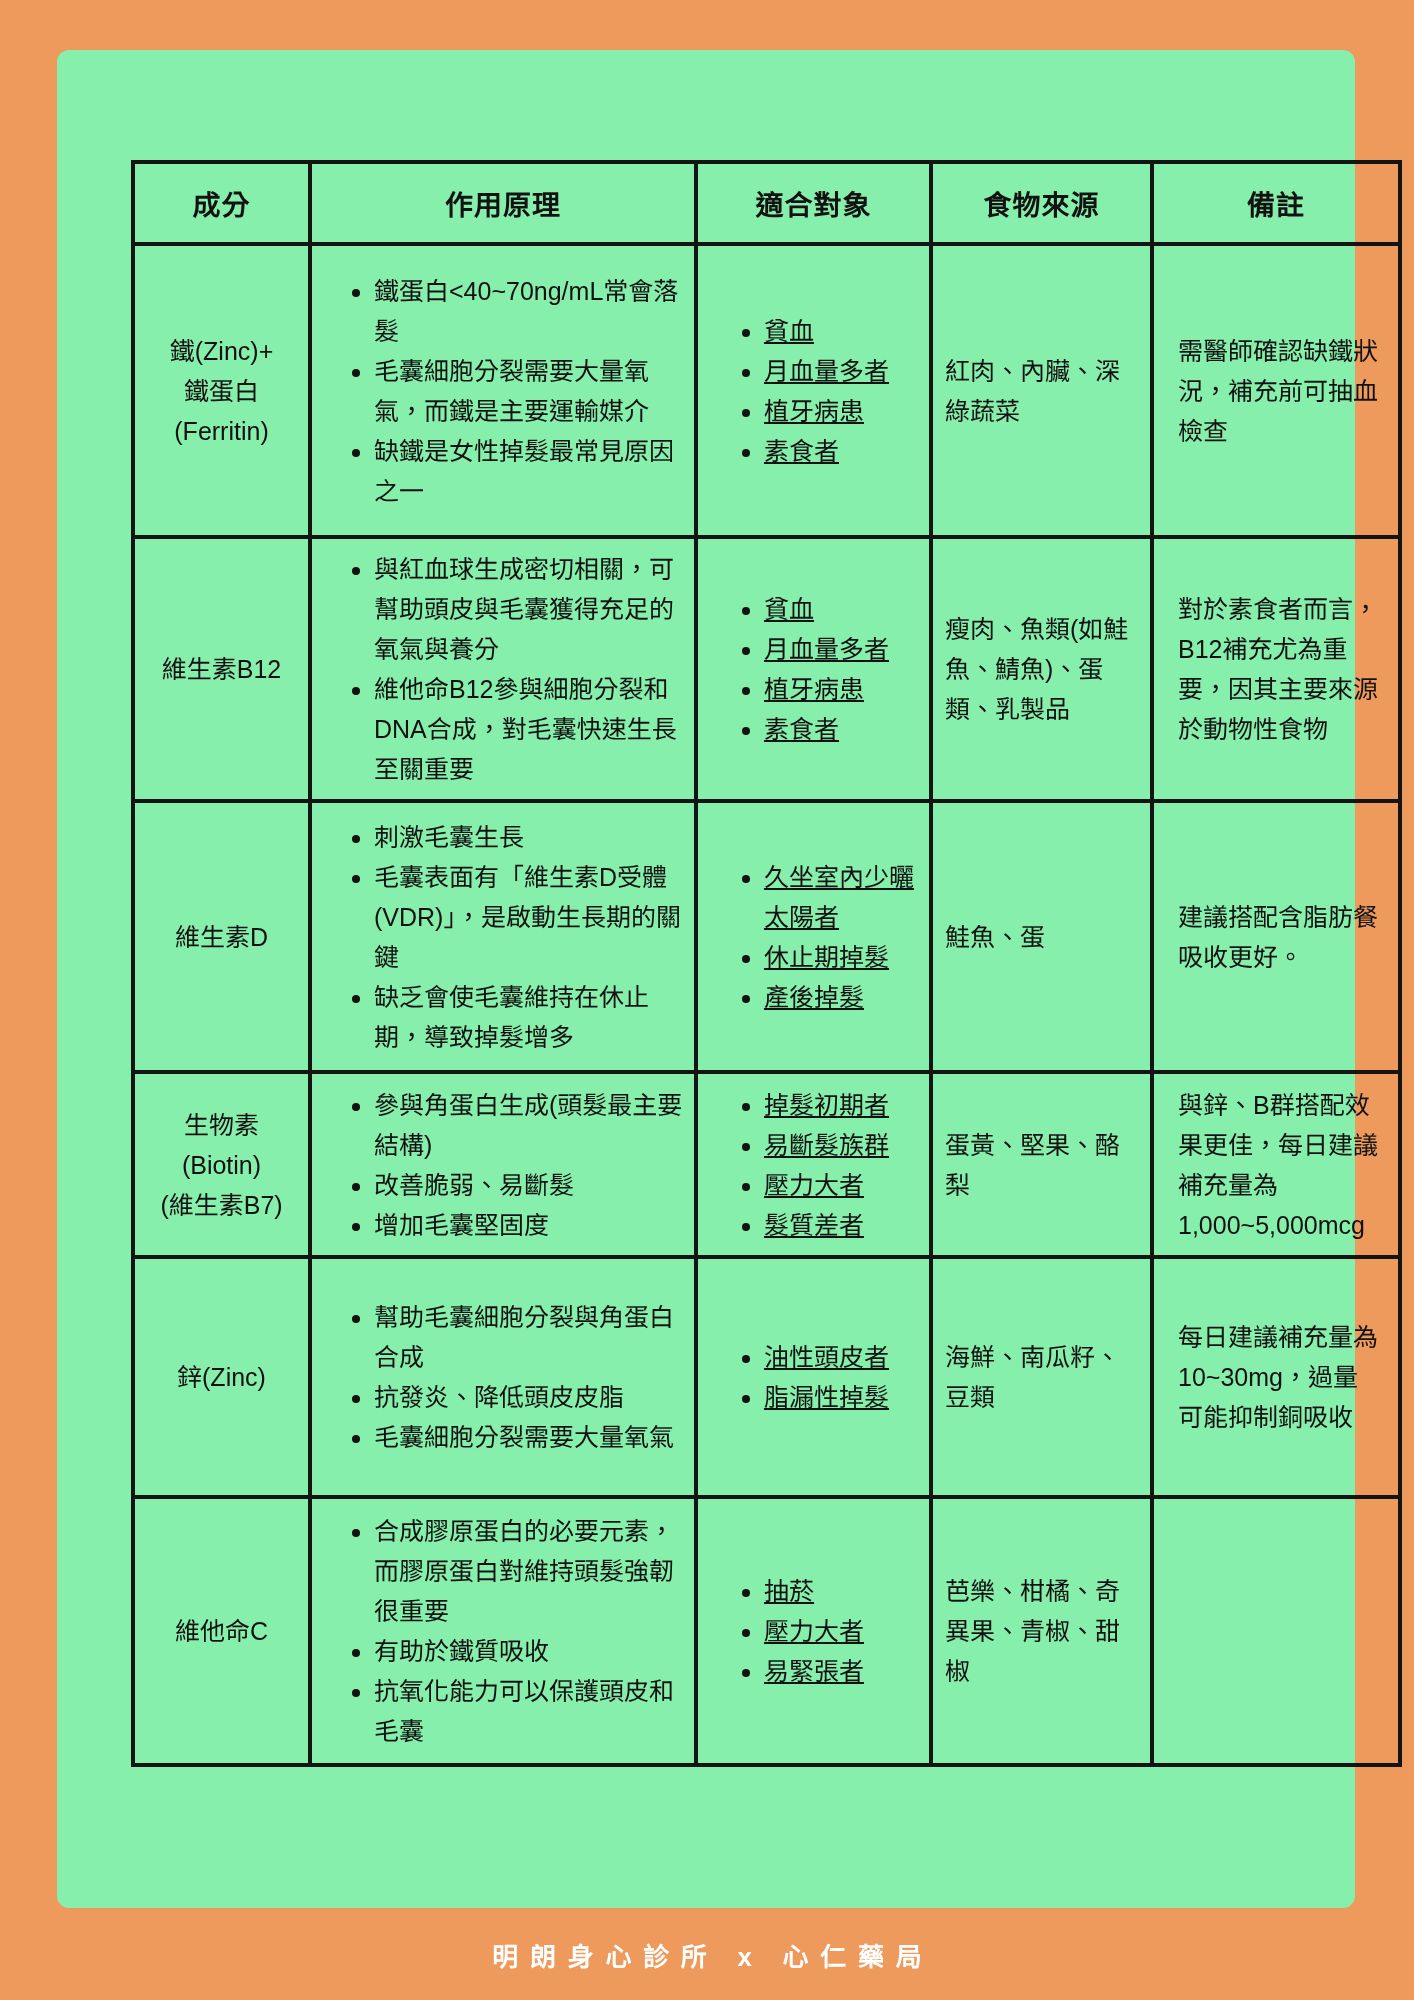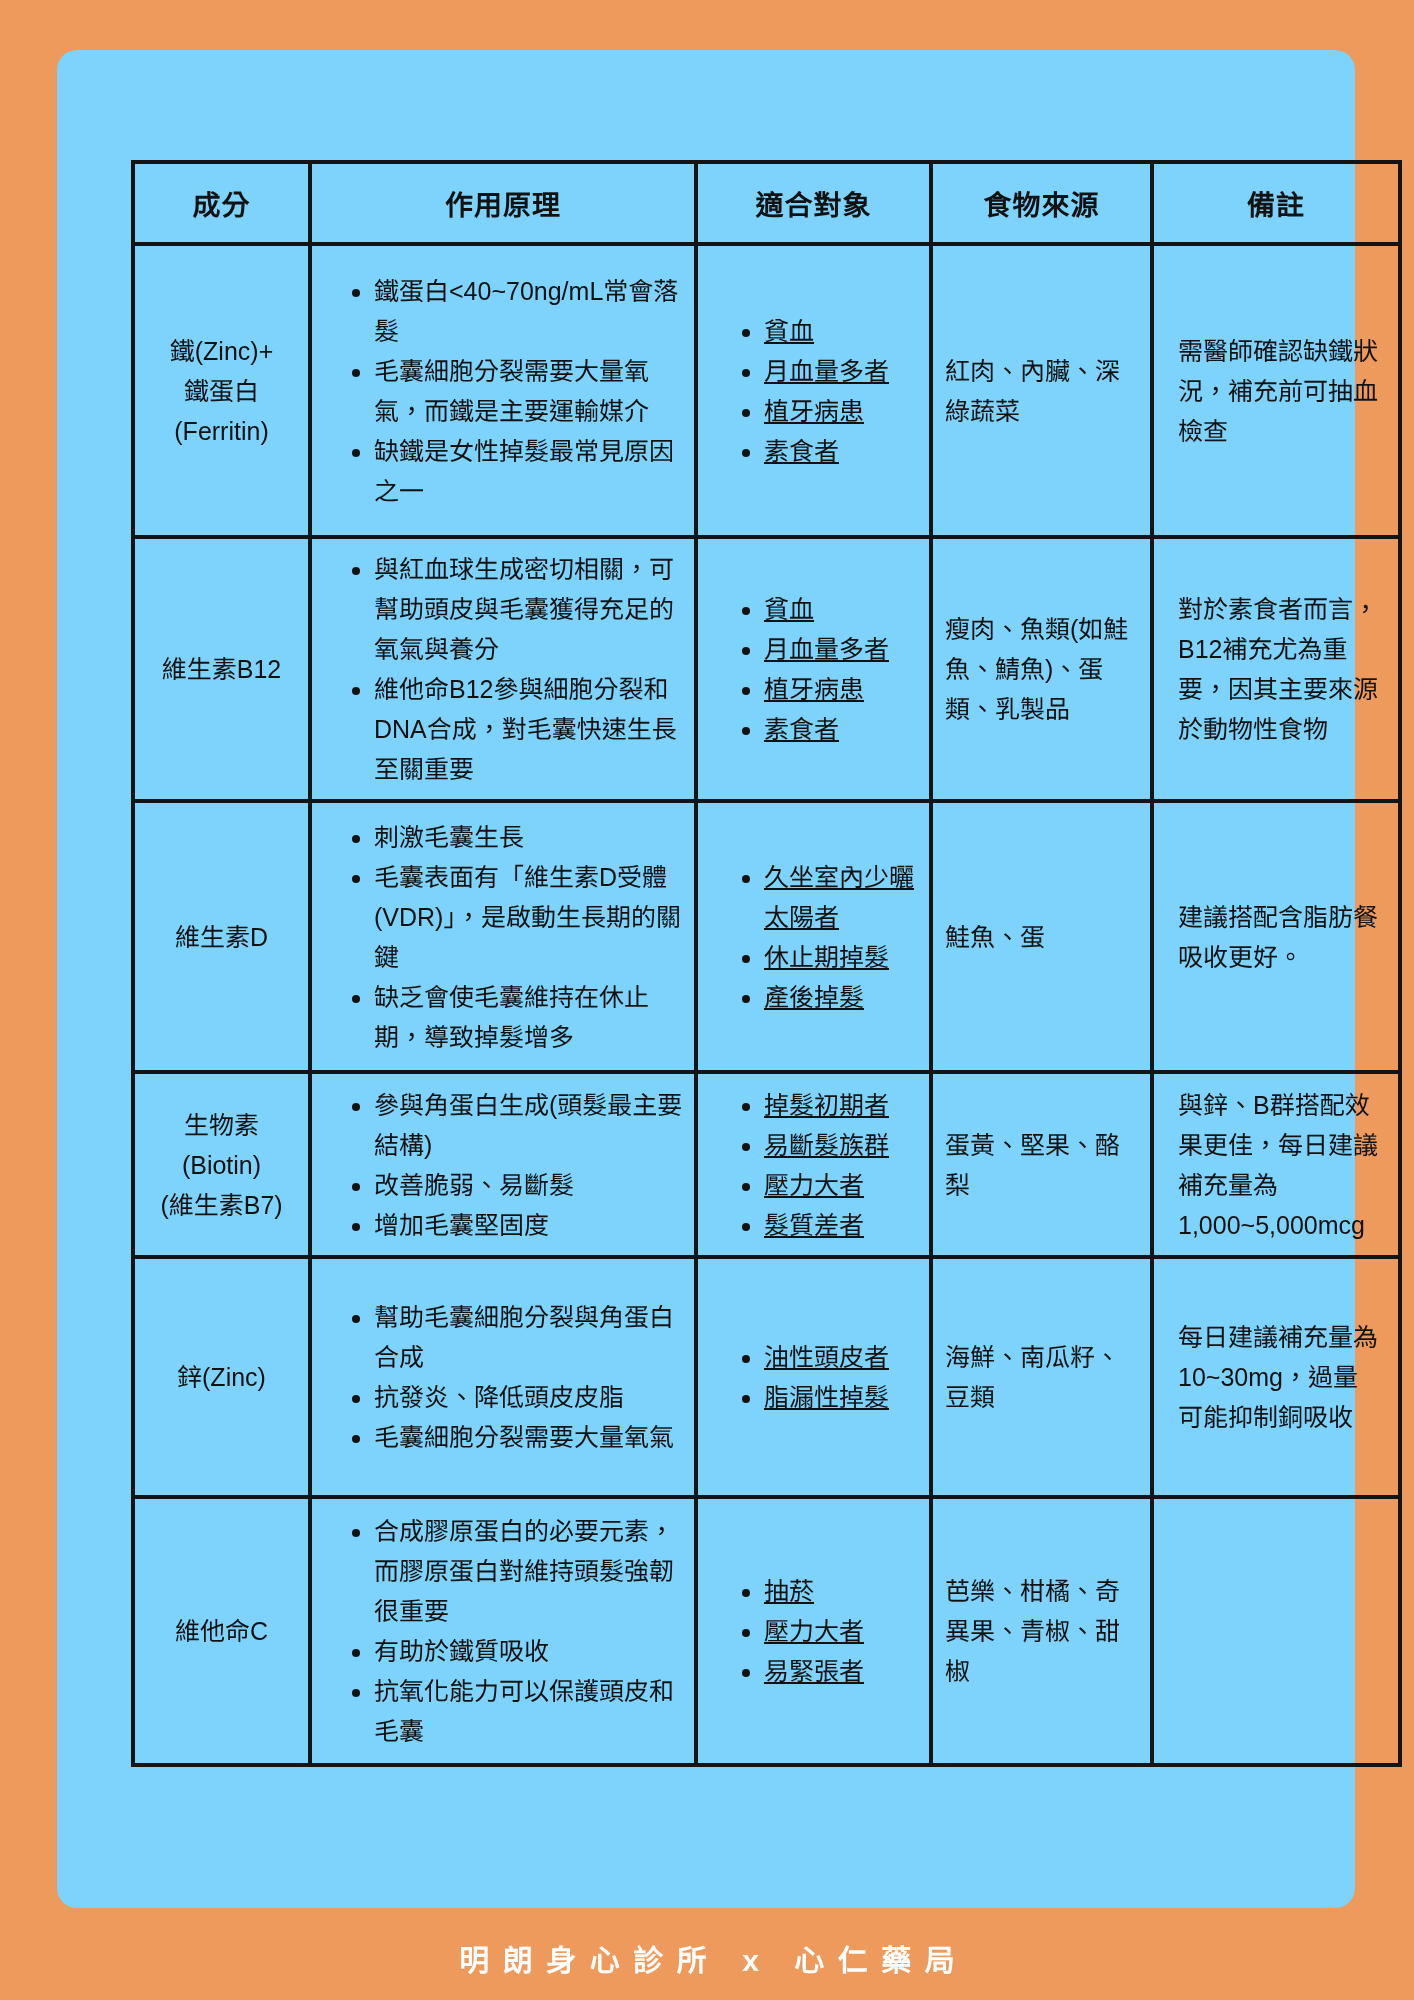--- a/index.html
+++ b/index.html
@@ -11,22 +11,22 @@
     font-family: "Liberation Sans", sans-serif;
     color: #121212;
     overflow: hidden;
   }
   .card {
     position: absolute;
     left: 57px;
     top: 50px;
     width: 1298px;
     height: 1858px;
-    background: #7dd3fc;
-    border-radius: 20px;
+    background: #86efac;
+    border-radius: 12px;
   }
   .tablewrap {
     position: absolute;
     left: 74px;
     top: 110px;
   }
   table.supp {
     border-collapse: collapse;
     table-layout: fixed;
     width: 1267px;
@@ -68,21 +68,21 @@
   ul.blt li { list-style: disc outside; }
   td.food { text-align: left; padding: 0 12px; }
   td.notes { text-align: left; padding: 8px 18px 8px 24px; }
   .footer {
     position: absolute;
     left: 0;
     width: 1414px;
     top: 1936px;
     text-align: center;
     color: #ffffff;
-    font-size: 30px;
+    font-size: 26px;
     font-weight: bold;
     letter-spacing: 0.45em;
     text-indent: 0.45em;
   }
 </style>
 </head>
 <body>
 
 <div id="canvas">
   <div class="card">

